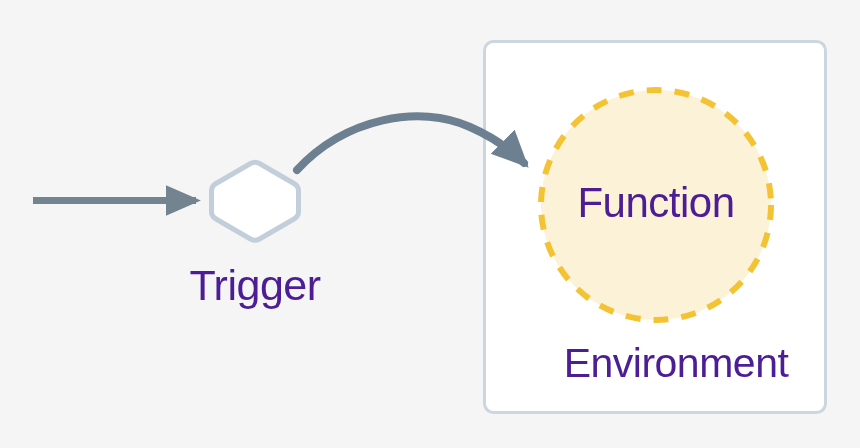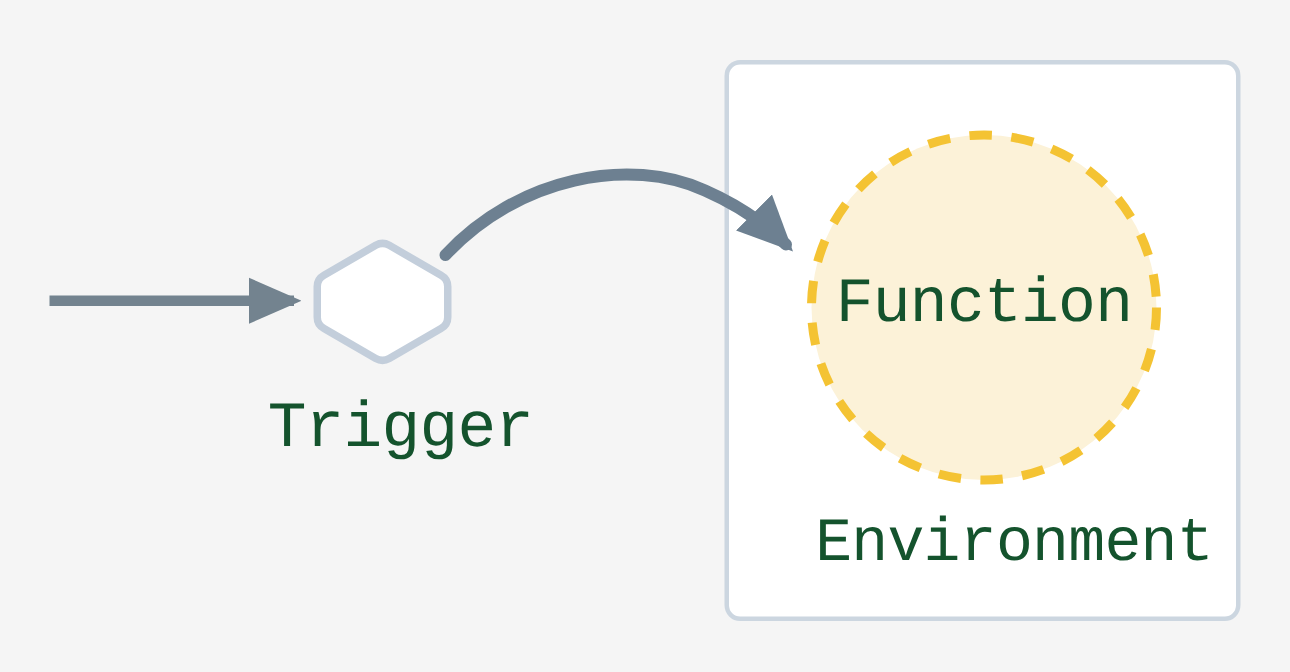--- a/index.html
+++ b/index.html
@@ -18,22 +18,22 @@
   #diagram-svg {
     position: absolute;
     left: 0;
     top: 0;
     width: 860px;
     height: 448px;
     display: block;
   }
   .node-label {
     position: absolute;
-    color: #14532d;
-    font-family: Liberation Mono, monospace;
+    color: #4c1d95;
+    font-family: Liberation Sans, sans-serif;
     font-weight: 400;
     white-space: nowrap;
     line-height: 1;
     user-select: none;
   }
   #trigger-label {
     left: 0;
     top: 264;
     width: 510px;
     text-align: center;
@@ -89,19 +89,19 @@
              Q 211.5 216.5 211.5 211.5
              L 211.5 191
              Q 211.5 186 216 183.5
              Z" fill="#ffffff" stroke="#c3cedb" stroke-width="5" stroke-linejoin="round"></path>
 
     <line x1="33" y1="200.5" x2="196" y2="200.5" stroke="#73838f" stroke-width="7" stroke-linecap="butt" marker-end="url(#arrow-straight)"></line>
 
     <path d="M 297 170 C 345 118, 420 104, 470 127 C 495 138, 513 152, 524 163" fill="none" stroke="#6d8091" stroke-width="8" stroke-linecap="round" marker-end="url(#arrow-curved)"></path>
   </svg>
 
-  <div class="node-label" id="trigger-label" style="top:264px;padding-left:12px;">Trigger</div>
+  <div class="node-label" id="trigger-label" style="top:264px;">Trigger</div>
 
   <div class="node-label" id="function-label">Function</div>
 
   <div class="node-label" id="environment-label">Environment</div>
 
 </div>
 
 </body></html>

